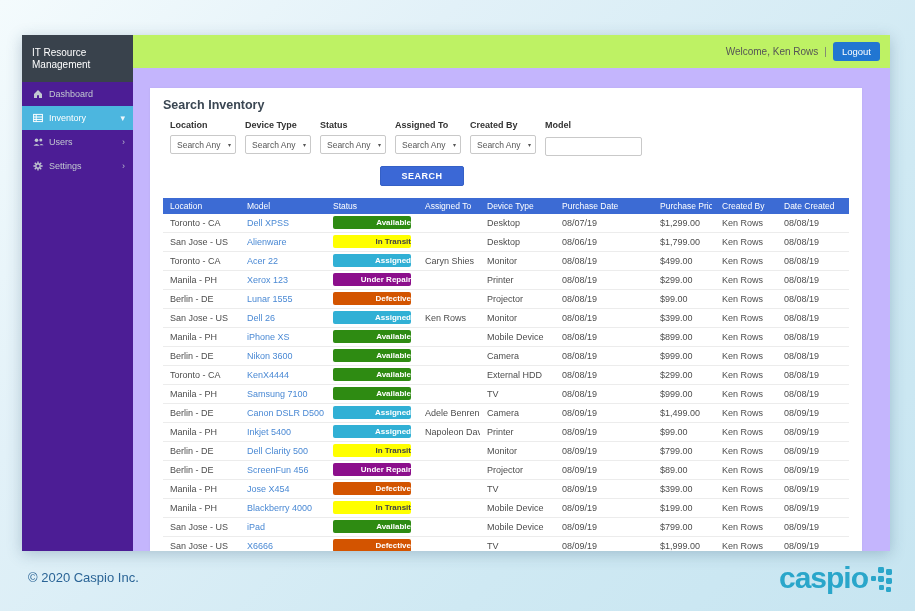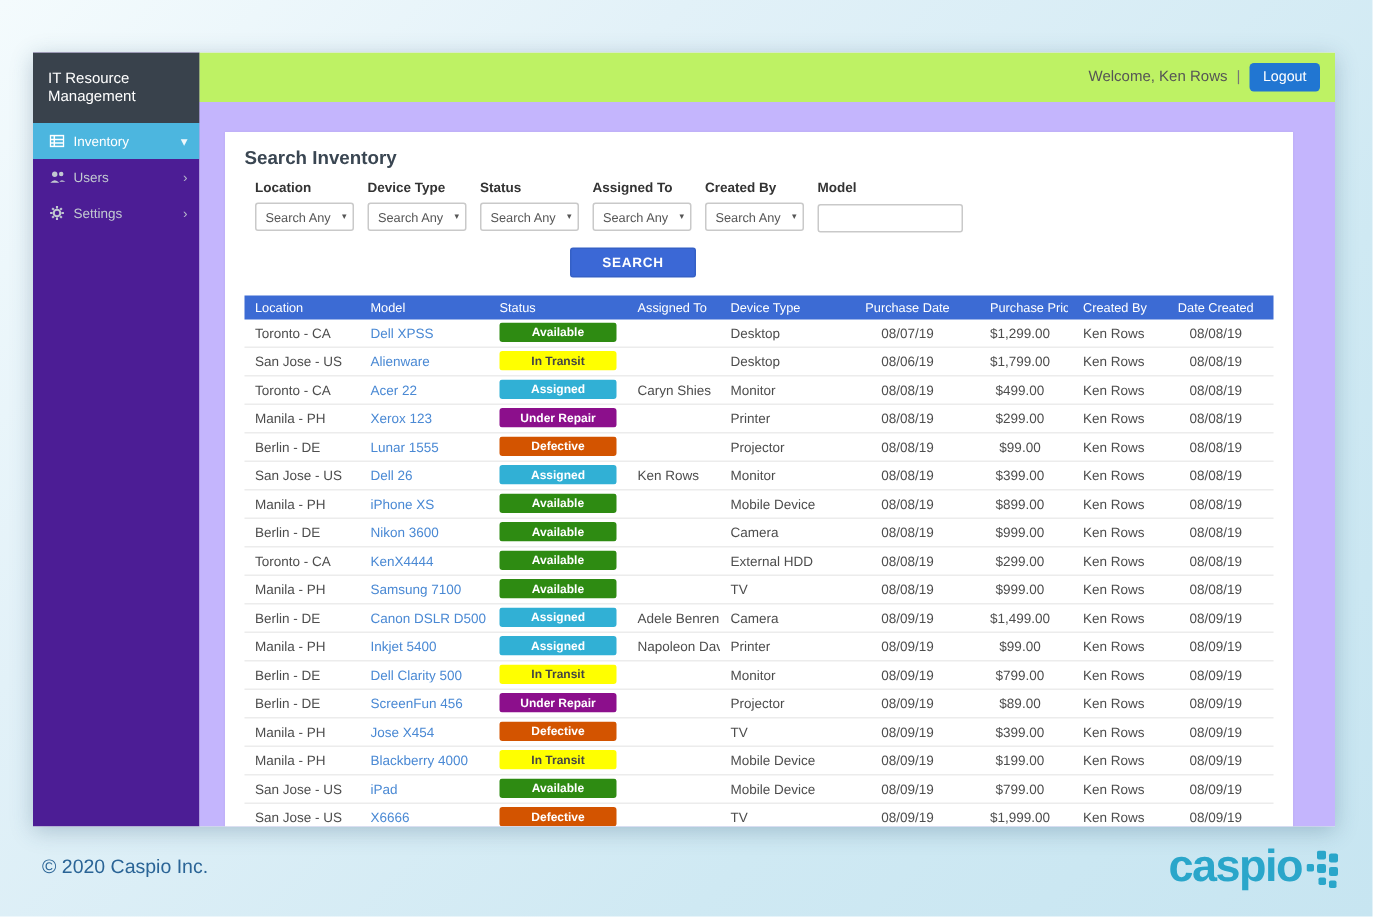--- a/index.html
+++ b/index.html
@@ -46,42 +46,50 @@
   .search-btn{
     display:block;margin:10px 0 0 217px;width:84px;height:20px;background:#3b68d6;border:1px solid #3560c6;
     color:#fff;font-size:9px;font-weight:bold;letter-spacing:.5px;border-radius:2px;cursor:pointer;
   }
   
   .table{margin-top:12px;width:686px;}
   .thead,.trow{display:grid;grid-template-columns:77px 86px 92px 62px 82px 98px 52px 72px 65px;align-items:center;}
   .thead{background:#3c6bd4;height:16px;color:#fff;font-size:8.5px;}
   .trow{height:19px;box-sizing:border-box;border-bottom:1px solid #ececec;font-size:9px;color:#4d4d4d;}
   .cell{padding-left:7px;white-space:nowrap;overflow:hidden;}
-  .cell.r{text-align:center;padding-left:0;padding-right:12px;}
+  .cell.r{text-align:left;padding-left:0;padding-right:12px;}
   .cell.cb{padding-left:10px;}
   .model-link{color:#4a89d4;text-decoration:none;cursor:pointer;}
   .badge{
     display:inline-block;width:78px;height:13px;line-height:13px;margin-left:7px;border-radius:2px;
-    text-align:center;font-size:8px;font-weight:bold;
+    text-align:right;font-size:8px;font-weight:bold;
   }
   
   .footer-copy{position:absolute;left:28px;top:570px;font-size:13px;color:#2a6496;}
   .footer-logo{position:absolute;right:22px;top:563px;display:flex;align-items:center;margin-left:12px;}
   .logo-text{font-size:30px;font-weight:bold;color:#2aa6ca;letter-spacing:-1px;line-height:30px;}
   .logo-mark{margin-left:3px;margin-top:4px;}
   svg{display:block;}
 </style>
 </head>
 <body>
 
 <div class="app">
 
   <div class="sidebar">
     <div class="brand">IT Resource Management</div>
 
+    <div class="nav-item">
+      <span class="ni-icon">
+        <svg width="10" height="10" viewBox="0 0 10 10">
+            <path d="M1 5 L5 1 L9 5 V9 H6 V6.2 H4 V9 H1 Z" fill="currentColor"></path>
+          </svg>
+      </span>
+      <span class="ni-label">Dashboard</span>
+    </div>
 
     <div class="nav-item active">
       <span class="ni-icon">
         <svg width="10" height="10" viewBox="0 0 10 10">
             <rect x="0.6" y="1.4" width="8.8" height="7.2" fill="none" stroke="currentColor" stroke-width="1"></rect>
             <line x1="0.6" y1="4" x2="9.4" y2="4" stroke="currentColor" stroke-width="1"></line>
             <line x1="0.6" y1="6.4" x2="9.4" y2="6.4" stroke="currentColor" stroke-width="1"></line>
             <line x1="3.2" y1="1.4" x2="3.2" y2="8.6" stroke="currentColor" stroke-width="1"></line>
           </svg>
       </span>

